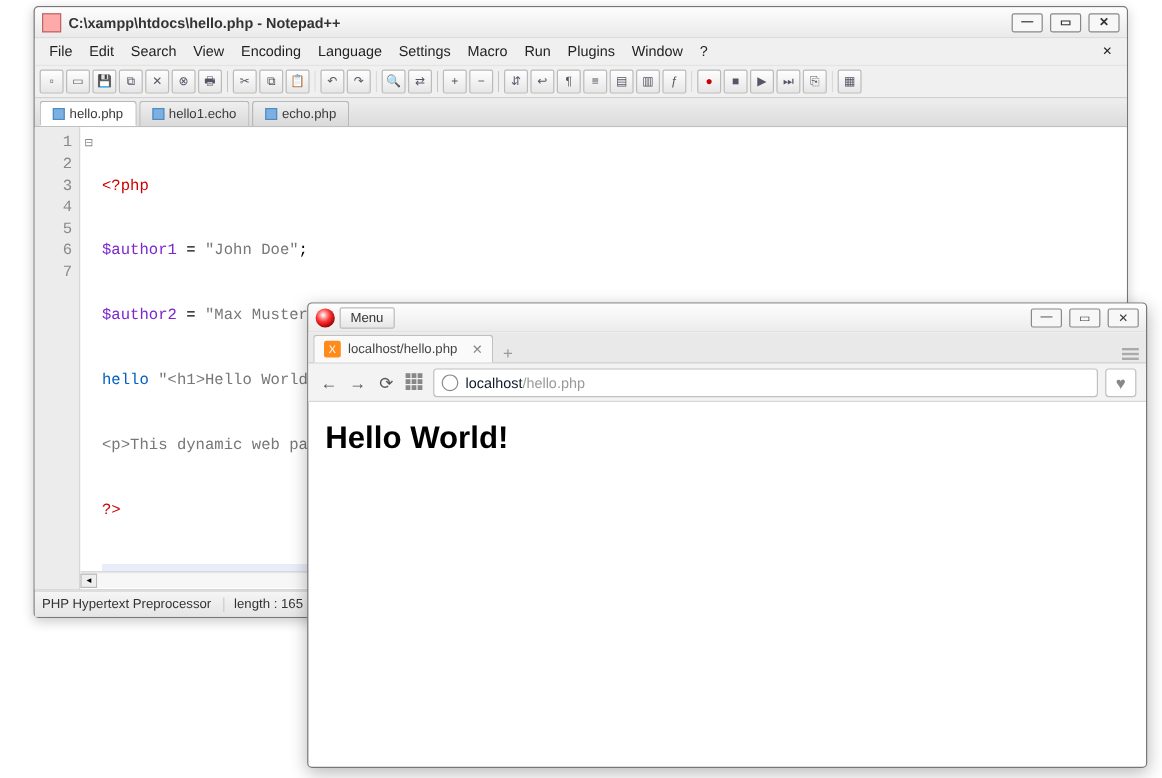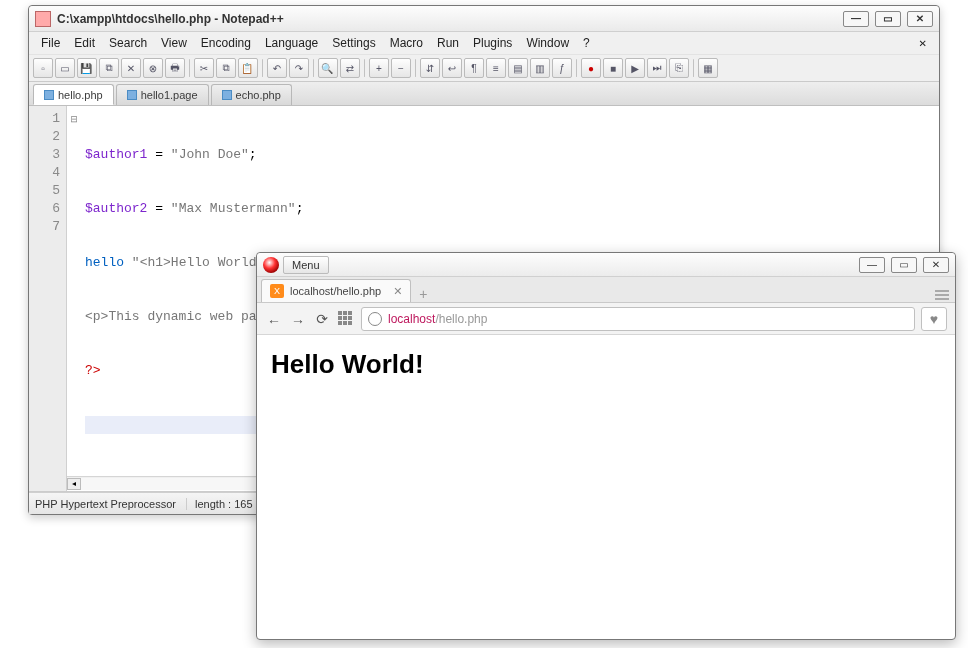--- a/index.html
+++ b/index.html
@@ -149,21 +149,21 @@
   }
   .navbtn{width:18px;height:18px;display:flex;align-items:center;justify-content:center;color:#555;font-size:14px;border-radius:2px;}
   .grid-btn{width:16px;height:16px;display:grid;grid-template-columns:repeat(3,4px);grid-template-rows:repeat(3,4px);gap:1px;}
   .grid-btn span{background:#888;}
   .urlbar {
     flex:1; height:24px; border:1px solid #c0c0c0; border-radius:3px;
     background:#fff; display:flex; align-items:center; padding:0 6px; gap:6px;
     font-size:12px;
   }
   .urlbar .globe{width:14px;height:14px;border:1px solid #888;border-radius:7px;}
-  .url-host{color:#be185d;} .url-path{color:#999;}
+  .url-host{color:#0f172a;} .url-path{color:#999;}
   .heart{width:26px;height:24px;border:1px solid #c0c0c0;border-radius:3px;background:#fff;display:flex;align-items:center;justify-content:center;color:#888;font-size:14px;}
   .br-content {
     padding:14px 14px; font-family:Liberation Sans, sans-serif; color:#000;
   }
   .br-content h1{font-size:26px;font-weight:bold;margin-bottom:14px;}
   .br-content p{font-size:15px;}
 </style>
 </head>
 <body>
 
@@ -230,41 +230,42 @@
     <div class="tb sep"></div>
     <div class="tb">▦</div>
   </div>
   <div class="npp-tabs">
     <div class="tab active">
         <span class="dot"></span>
         <span>hello.php</span>
       </div>
     <div class="tab">
         <span class="dot"></span>
-        <span>hello1.page</span>
+        <span>hello1.echo</span>
       </div>
     <div class="tab">
         <span class="dot"></span>
         <span>echo.php</span>
       </div>
   </div>
   <div class="editor">
     <div class="gutter">
       <div>1</div>
       <div>2</div>
       <div>3</div>
       <div>4</div>
       <div>5</div>
       <div>6</div>
       <div>7</div>
     </div>
     <div class="foldcol">
       <div>⊟</div>
     </div>
     <div class="code">
+      <div class="codeline"><span class="c-red">&lt;?php</span></div>
       <div class="codeline"><span class="c-purple">$author1</span><span> = </span><span class="c-gray">"John Doe"</span><span>;</span></div>
       <div class="codeline"><span class="c-purple">$author2</span><span> = </span><span class="c-gray">"Max Mustermann"</span><span>;</span></div>
       <div class="codeline"><span class="c-blue">hello</span><span> </span><span class="c-gray">"&lt;h1&gt;Hello World!&lt;/h1&gt;</span></div>
       <div class="codeline"><span class="c-gray">&lt;p&gt;This dynamic web page was created by $author1 and $author2.&lt;/p&gt;"</span><span>;</span></div>
       <div class="codeline"><span class="c-red">?&gt;</span></div>
       <div class="codeline current"></div>
     </div>
     <div class="hscroll">
       <div class="arrow">◂</div>
       <div class="track"></div>

